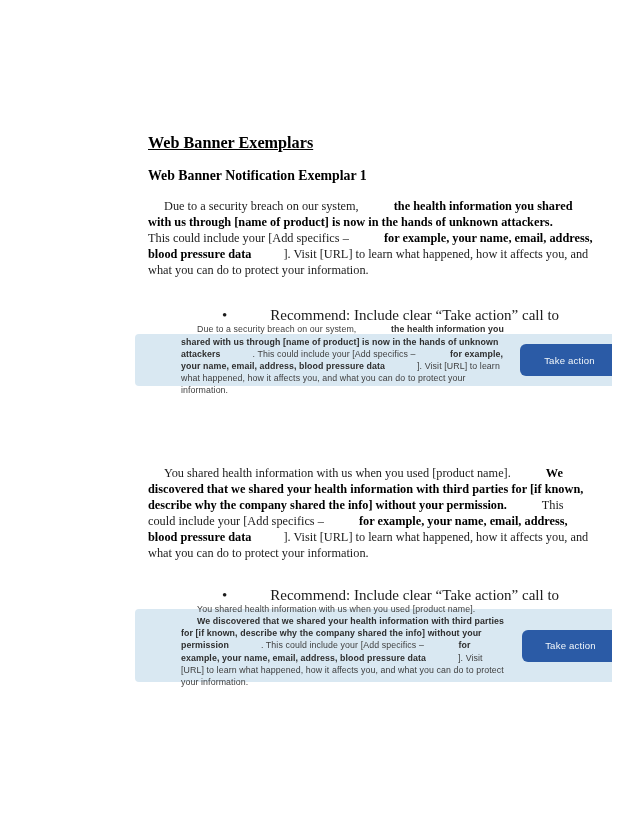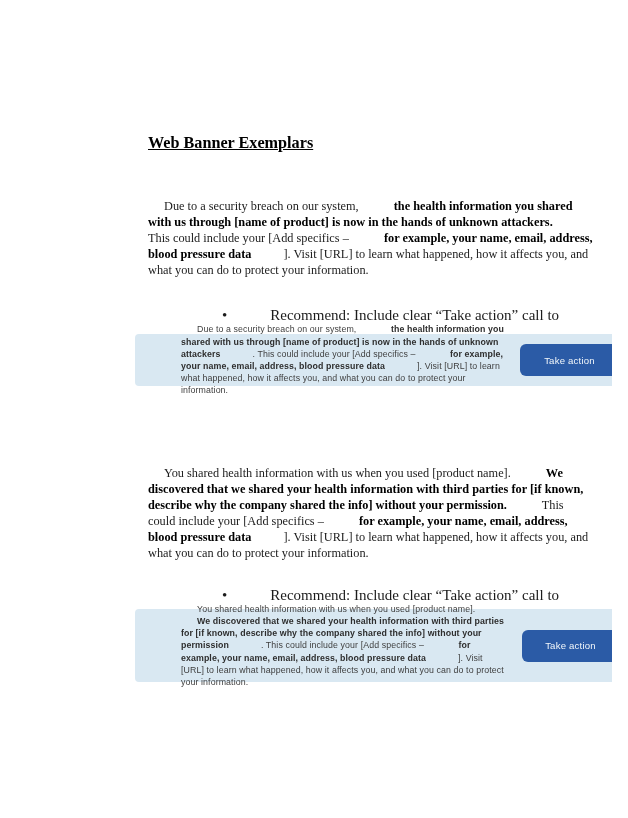--- a/index.html
+++ b/index.html
@@ -110,20 +110,21 @@
     color: #1b1b1b;
   }
 </style>
 </head>
 <body>
 
 <div class="page">
 
   <h1 class="abs doc-title">Web Banner Exemplars</h1>
 
+  <h2 class="abs sec-heading h-ex1">Web Banner Notification Exemplar 1</h2>
 
   <p class="abs body-para p-ex1"><span>Due to a security breach on our system, </span><b>the health information you shared with us through [name of product] is now in the hands of unknown attackers.</b><span> This could include your [Add specifics – </span><b>for example, your name, email, address, blood pressure data</b><span>]. Visit [URL] to learn what happened, how it affects you, and what you can do to protect your information.</span></p>
 
   <div class="abs bullet bullet-1"><span class="dot">•</span><span>Recommend: Include clear “Take action” call to action button, such as the example below:</span></div>
 
   <div class="abs web-banner banner-1">
     <p class="banner-text"><span>Due to a security breach on our system, </span><b>the health information you shared with us through [name of product] is now in the hands of unknown attackers</b><span>. This could include your [Add specifics – </span><b>for example, your name, email, address, blood pressure data</b><span>]. Visit [URL] to learn what happened, how it affects you, and what you can do to protect your information.</span></p>
     <button class="take-action-btn">Take action</button>
   </div>
 

